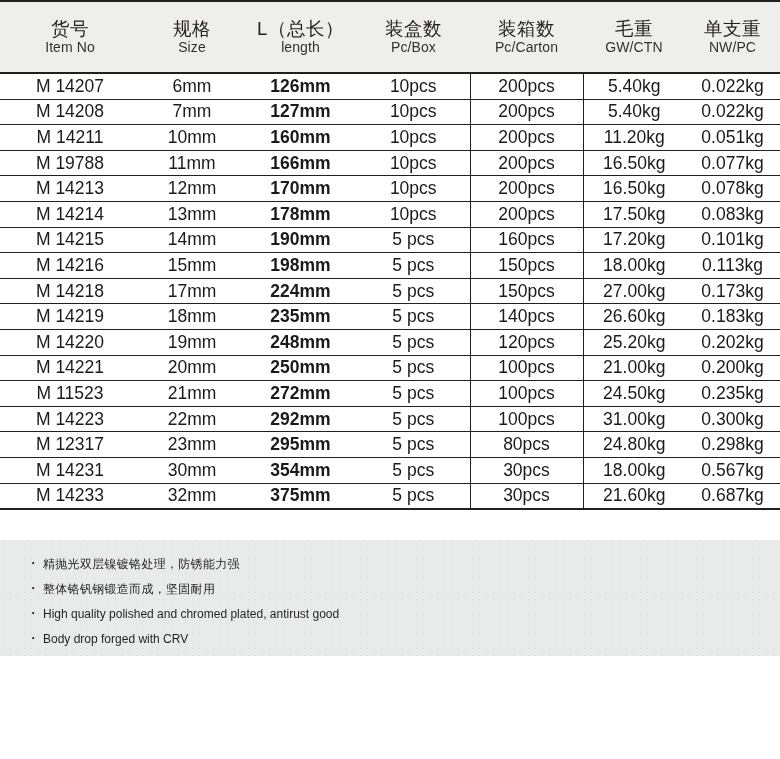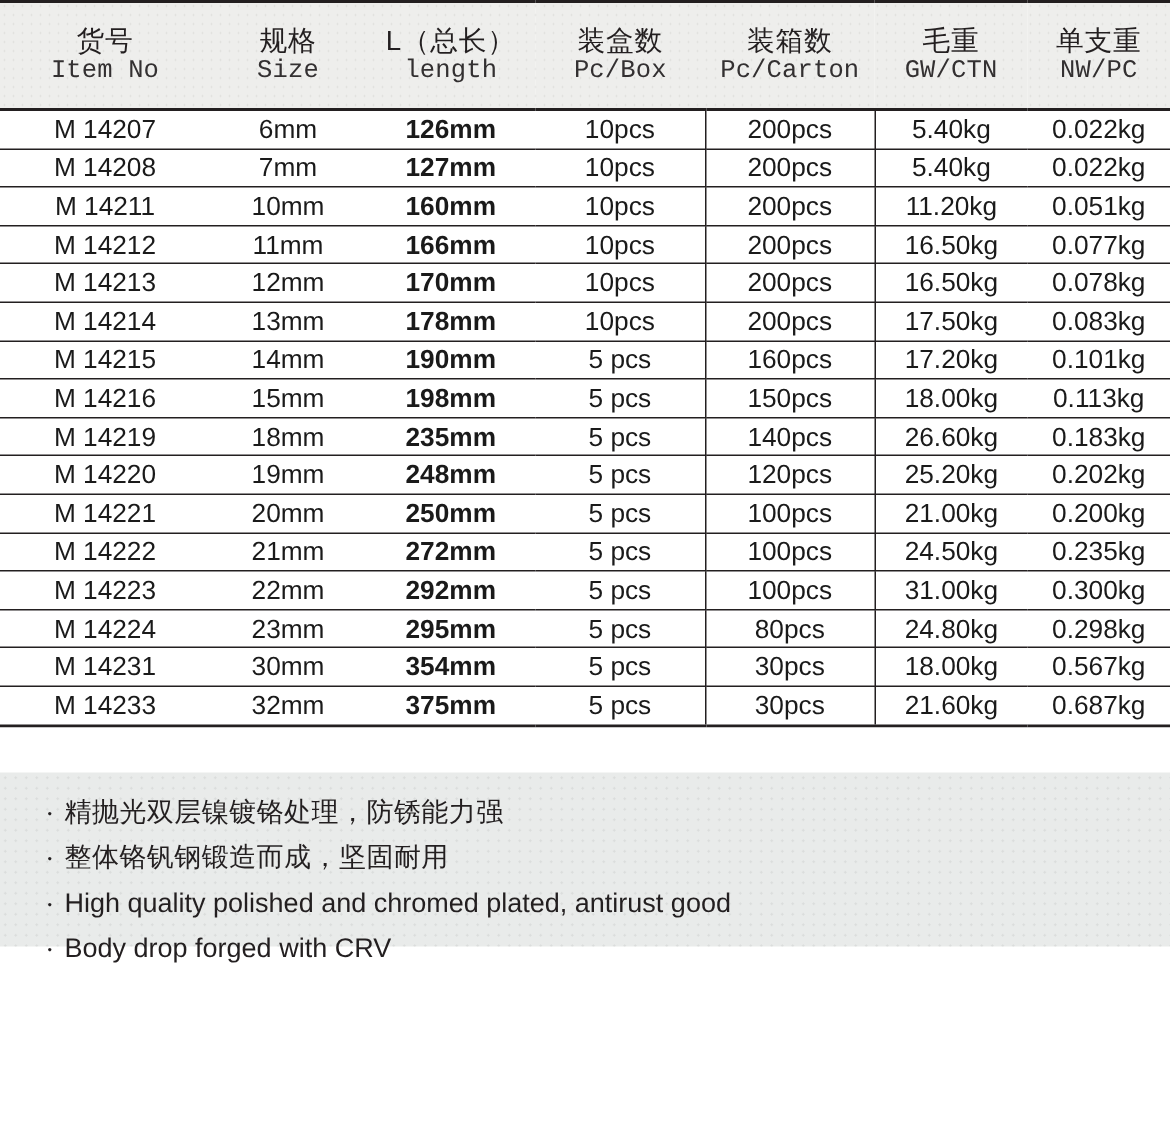--- a/index.html
+++ b/index.html
@@ -52,25 +52,24 @@
     justify-content: center;
     line-height: 1.0;
   }
   .th-cn {
     font-size: 18.5px;
     color: #231f20;
     letter-spacing: 0.5px;
     padding-bottom: 1px;
   }
   .th-en {
-    font-size: 17px;
+    font-size: 14px;
     color: #333031;
     letter-spacing: 0.1px;
     padding-top: 1px;
-    font-family: Liberation Mono, monospace;
   }
 
   
   tbody td {
     padding: 0;
     margin: 0;
     height: 24.6px;
     text-align: center;
     vertical-align: middle;
     border-bottom: 1.6px solid #231f20;
@@ -124,21 +123,21 @@
     margin: 0 0 5px 0;
     line-height: 1.42;
   }
   .note-bullet {
     font-size: 14px;
     color: #231f20;
     margin-right: 3px;
     flex: 0 0 auto;
   }
   .note-text {
-    font-size: 18px;
+    font-size: 12px;
     color: #231f20;
   }
   .note-text.cn {
     letter-spacing: 0.3px;
   }
 </style>
 </head>
 <body>
 
 <div class="sheet">
@@ -221,21 +220,21 @@
         <tr>
           <td class="c-item">M 14211</td>
           <td class="c-size">10mm</td>
           <td class="c-length">160mm</td>
           <td class="c-box">10pcs</td>
           <td class="c-carton">200pcs</td>
           <td class="c-gw">11.20kg</td>
           <td class="c-nw">0.051kg</td>
         </tr>
         <tr>
-          <td class="c-item">M 14212</td>
+          <td class="c-item">M 19788</td>
           <td class="c-size">11mm</td>
           <td class="c-length">166mm</td>
           <td class="c-box">10pcs</td>
           <td class="c-carton">200pcs</td>
           <td class="c-gw">16.50kg</td>
           <td class="c-nw">0.077kg</td>
         </tr>
         <tr>
           <td class="c-item">M 14213</td>
           <td class="c-size">12mm</td>
@@ -266,20 +265,29 @@
         <tr>
           <td class="c-item">M 14216</td>
           <td class="c-size">15mm</td>
           <td class="c-length">198mm</td>
           <td class="c-box">5 pcs</td>
           <td class="c-carton">150pcs</td>
           <td class="c-gw">18.00kg</td>
           <td class="c-nw">0.113kg</td>
         </tr>
         <tr>
+          <td class="c-item">M 14218</td>
+          <td class="c-size">17mm</td>
+          <td class="c-length">224mm</td>
+          <td class="c-box">5 pcs</td>
+          <td class="c-carton">150pcs</td>
+          <td class="c-gw">27.00kg</td>
+          <td class="c-nw">0.173kg</td>
+        </tr>
+        <tr>
           <td class="c-item">M 14219</td>
           <td class="c-size">18mm</td>
           <td class="c-length">235mm</td>
           <td class="c-box">5 pcs</td>
           <td class="c-carton">140pcs</td>
           <td class="c-gw">26.60kg</td>
           <td class="c-nw">0.183kg</td>
         </tr>
         <tr>
           <td class="c-item">M 14220</td>
@@ -293,39 +301,39 @@
         <tr>
           <td class="c-item">M 14221</td>
           <td class="c-size">20mm</td>
           <td class="c-length">250mm</td>
           <td class="c-box">5 pcs</td>
           <td class="c-carton">100pcs</td>
           <td class="c-gw">21.00kg</td>
           <td class="c-nw">0.200kg</td>
         </tr>
         <tr>
-          <td class="c-item">M 14222</td>
+          <td class="c-item">M 11523</td>
           <td class="c-size">21mm</td>
           <td class="c-length">272mm</td>
           <td class="c-box">5 pcs</td>
           <td class="c-carton">100pcs</td>
           <td class="c-gw">24.50kg</td>
           <td class="c-nw">0.235kg</td>
         </tr>
         <tr>
           <td class="c-item">M 14223</td>
           <td class="c-size">22mm</td>
           <td class="c-length">292mm</td>
           <td class="c-box">5 pcs</td>
           <td class="c-carton">100pcs</td>
           <td class="c-gw">31.00kg</td>
           <td class="c-nw">0.300kg</td>
         </tr>
         <tr>
-          <td class="c-item">M 14224</td>
+          <td class="c-item">M 12317</td>
           <td class="c-size">23mm</td>
           <td class="c-length">295mm</td>
           <td class="c-box">5 pcs</td>
           <td class="c-carton">80pcs</td>
           <td class="c-gw">24.80kg</td>
           <td class="c-nw">0.298kg</td>
         </tr>
         <tr>
           <td class="c-item">M 14231</td>
           <td class="c-size">30mm</td>

